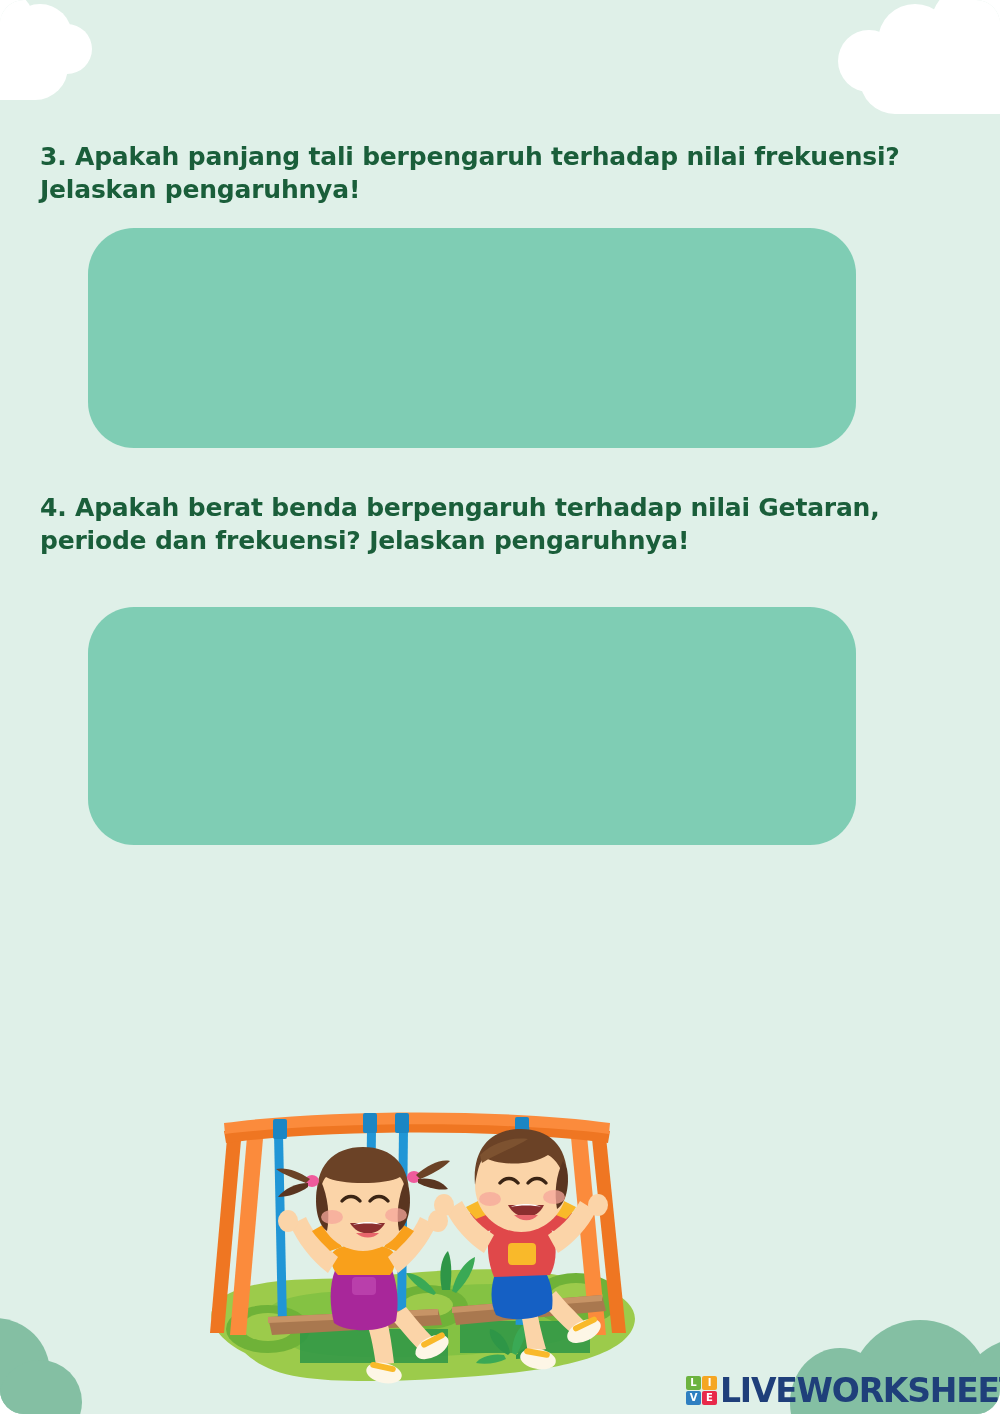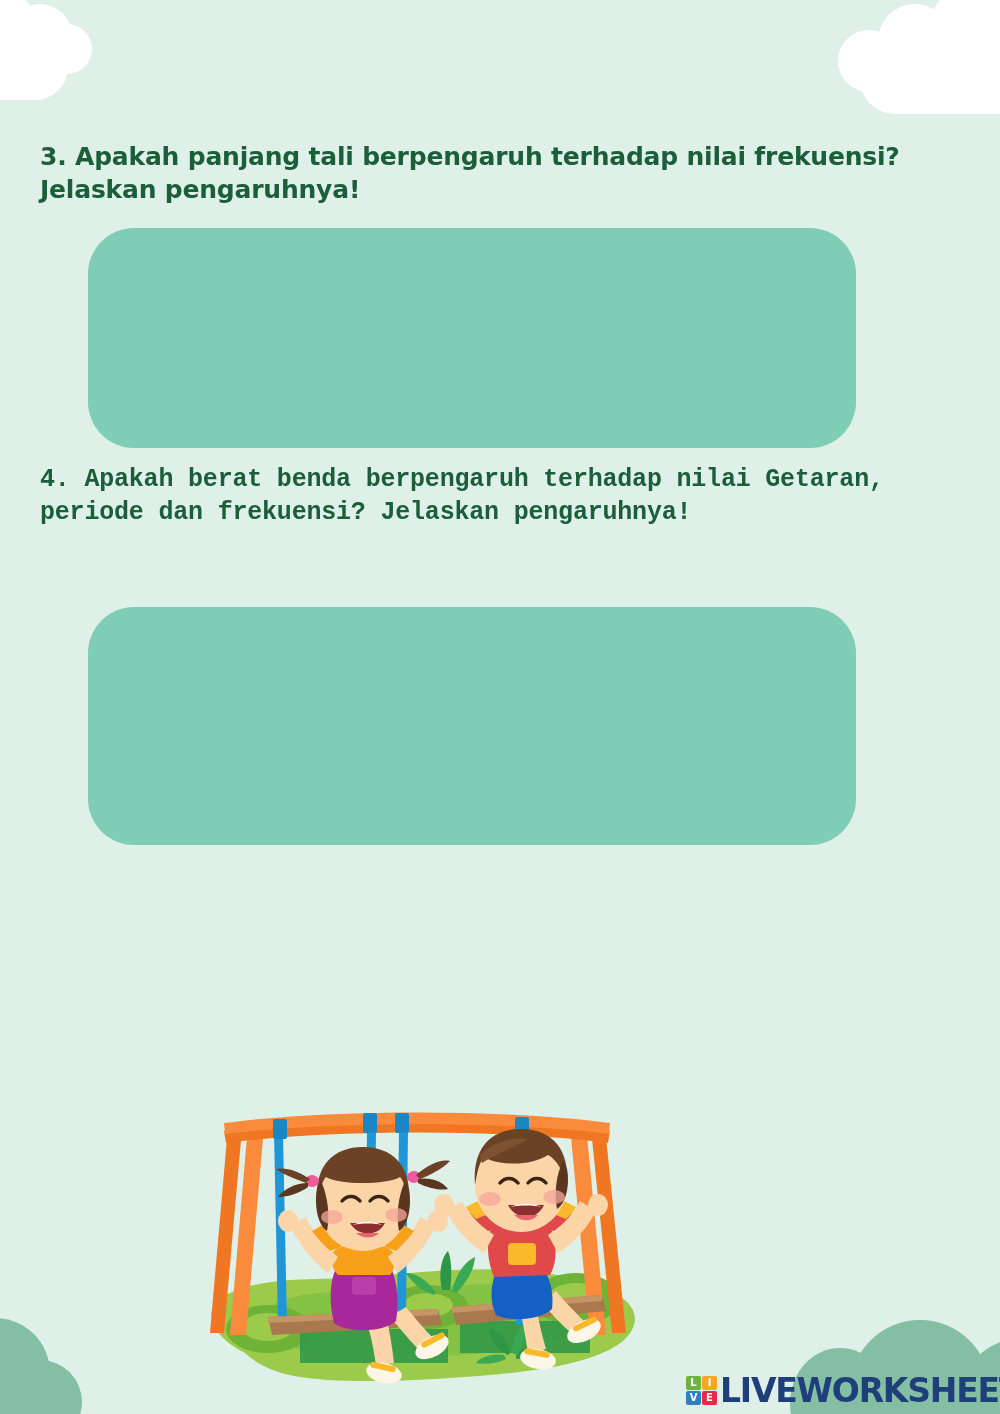--- a/index.html
+++ b/index.html
@@ -10,20 +10,21 @@
   }
   body {
     font-family: "DejaVu Sans", "Liberation Sans", sans-serif;
   }
   #page {
     position: relative;
     width: 1000px;
     height: 1414px;
     overflow: hidden;
     background: #dff0e8;
+    border-radius: 24px;
   }
 
   
   .cloud { position: absolute; pointer-events: none; }
   .cloud i {
     position: absolute;
     background: #ffffff;
     border-radius: 50%;
     display: block;
   }
@@ -66,21 +67,21 @@
     position: absolute;
     left: 40px;
     width: 900px;
     color: #1a5e3a;
     font-weight: bold;
     font-size: 25px;
     line-height: 1.32;
     letter-spacing: -0.2px;
   }
   #question-3 { top: 140px; }
-  #question-4 { top: 463px; font-family: Liberation Mono, monospace; }
+  #question-4 { top: 491px; }
 
   
   .answer-box {
     position: absolute;
     background: #7fcdb4;
     border: none;
     border-radius: 46px;
     resize: none;
     outline: none;
     padding: 22px 28px;

